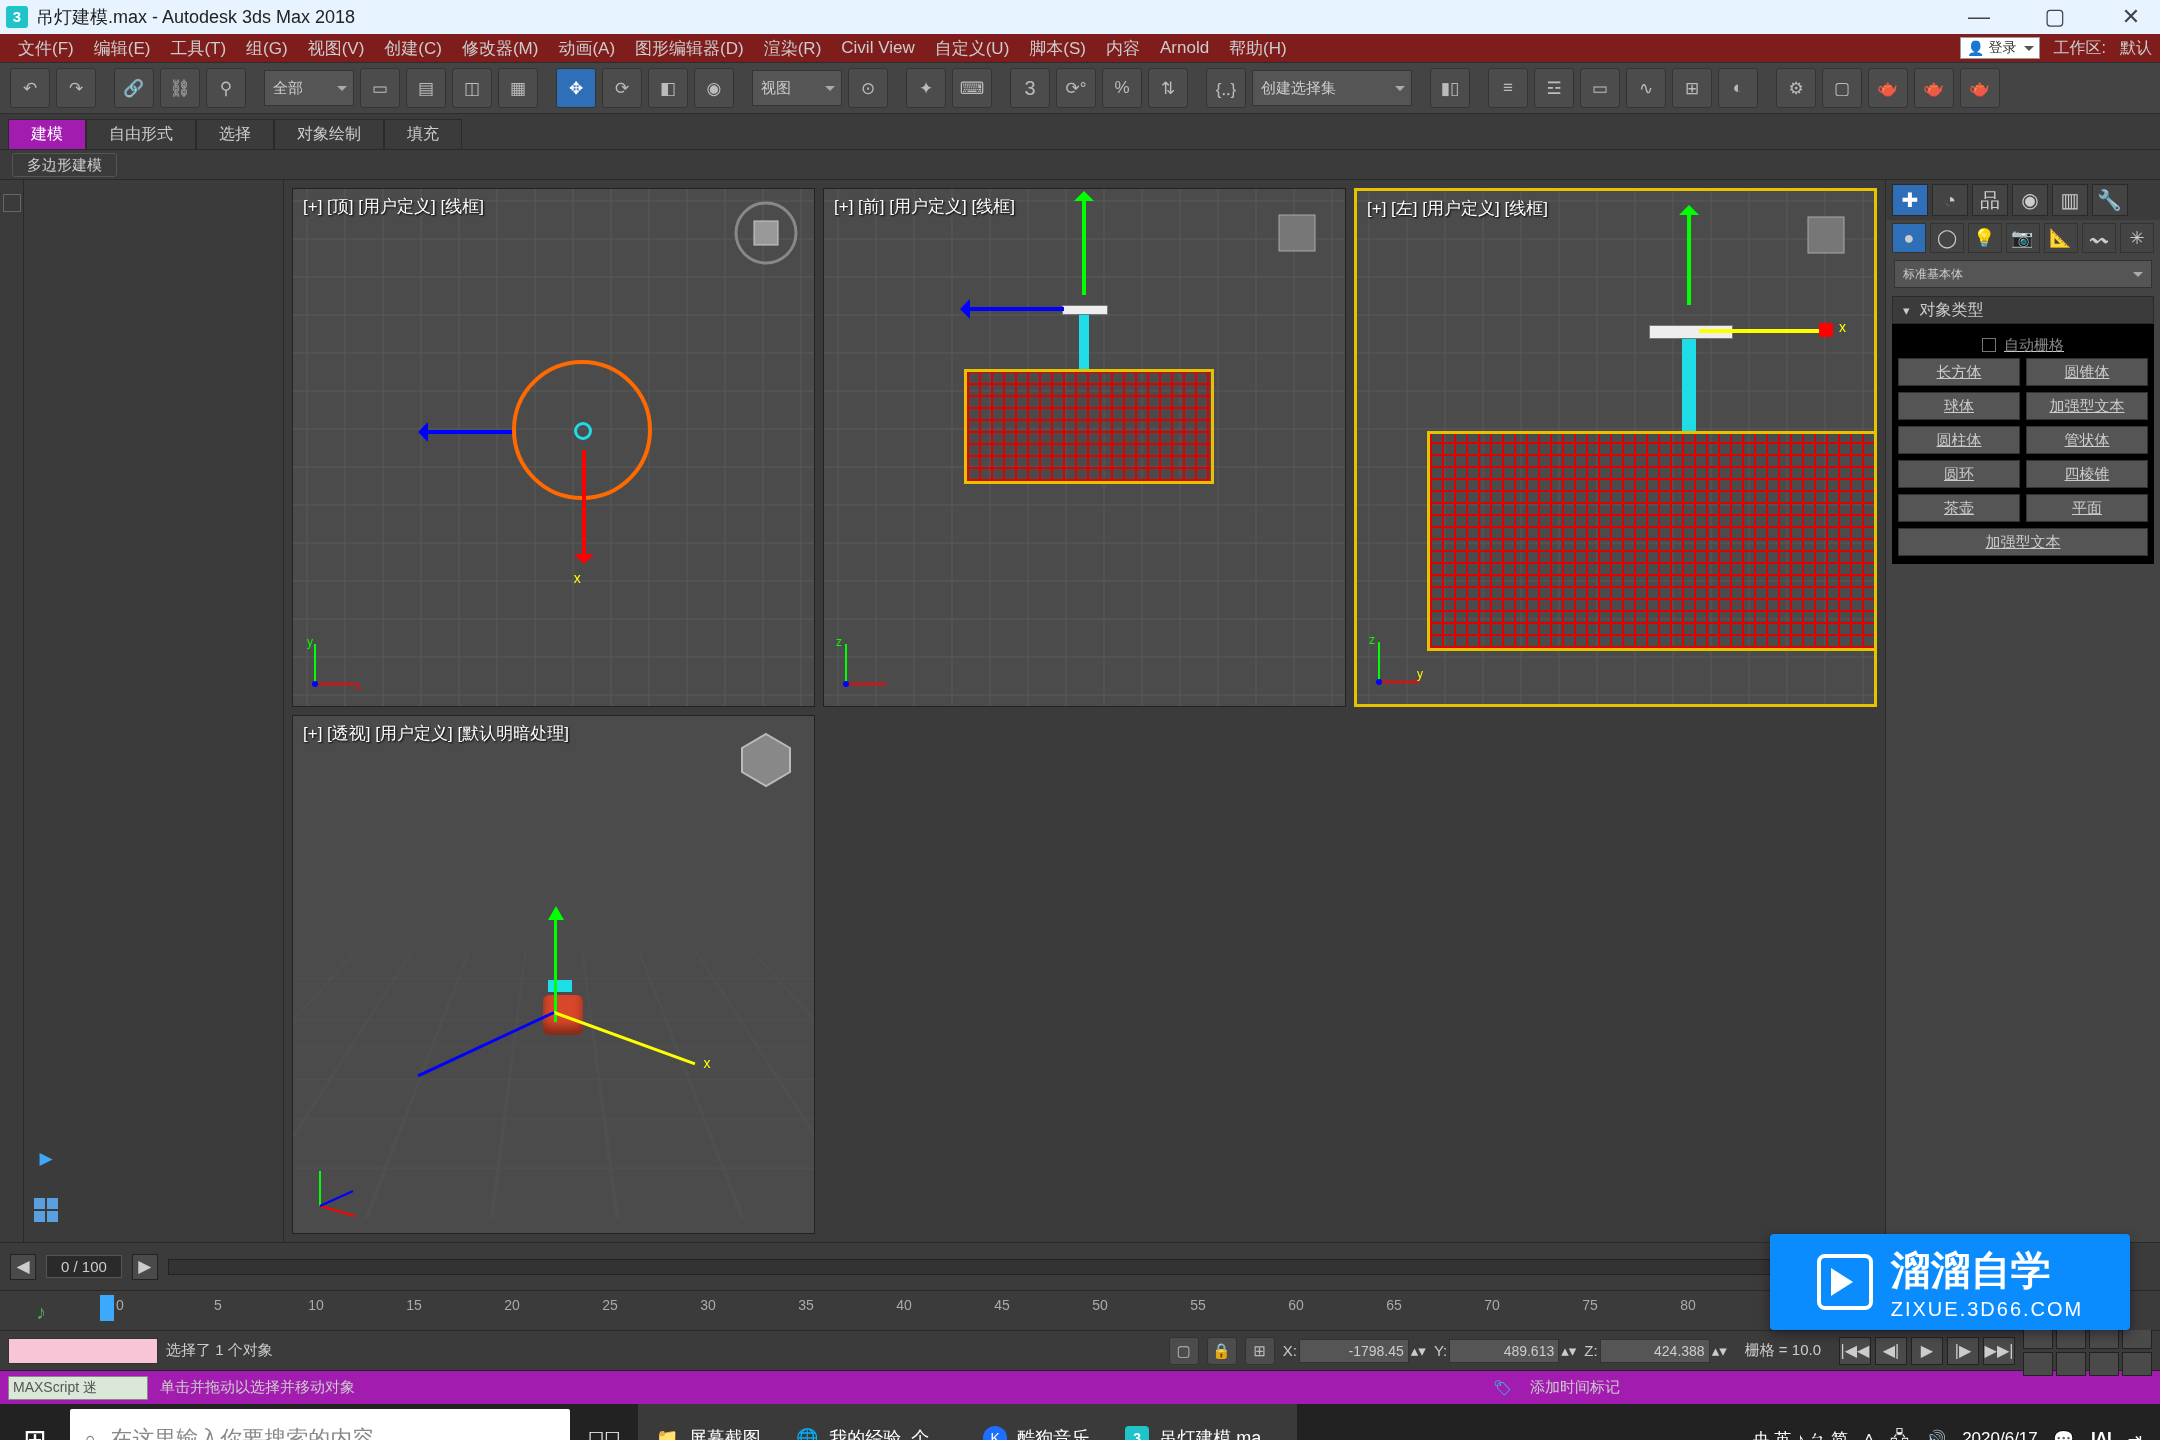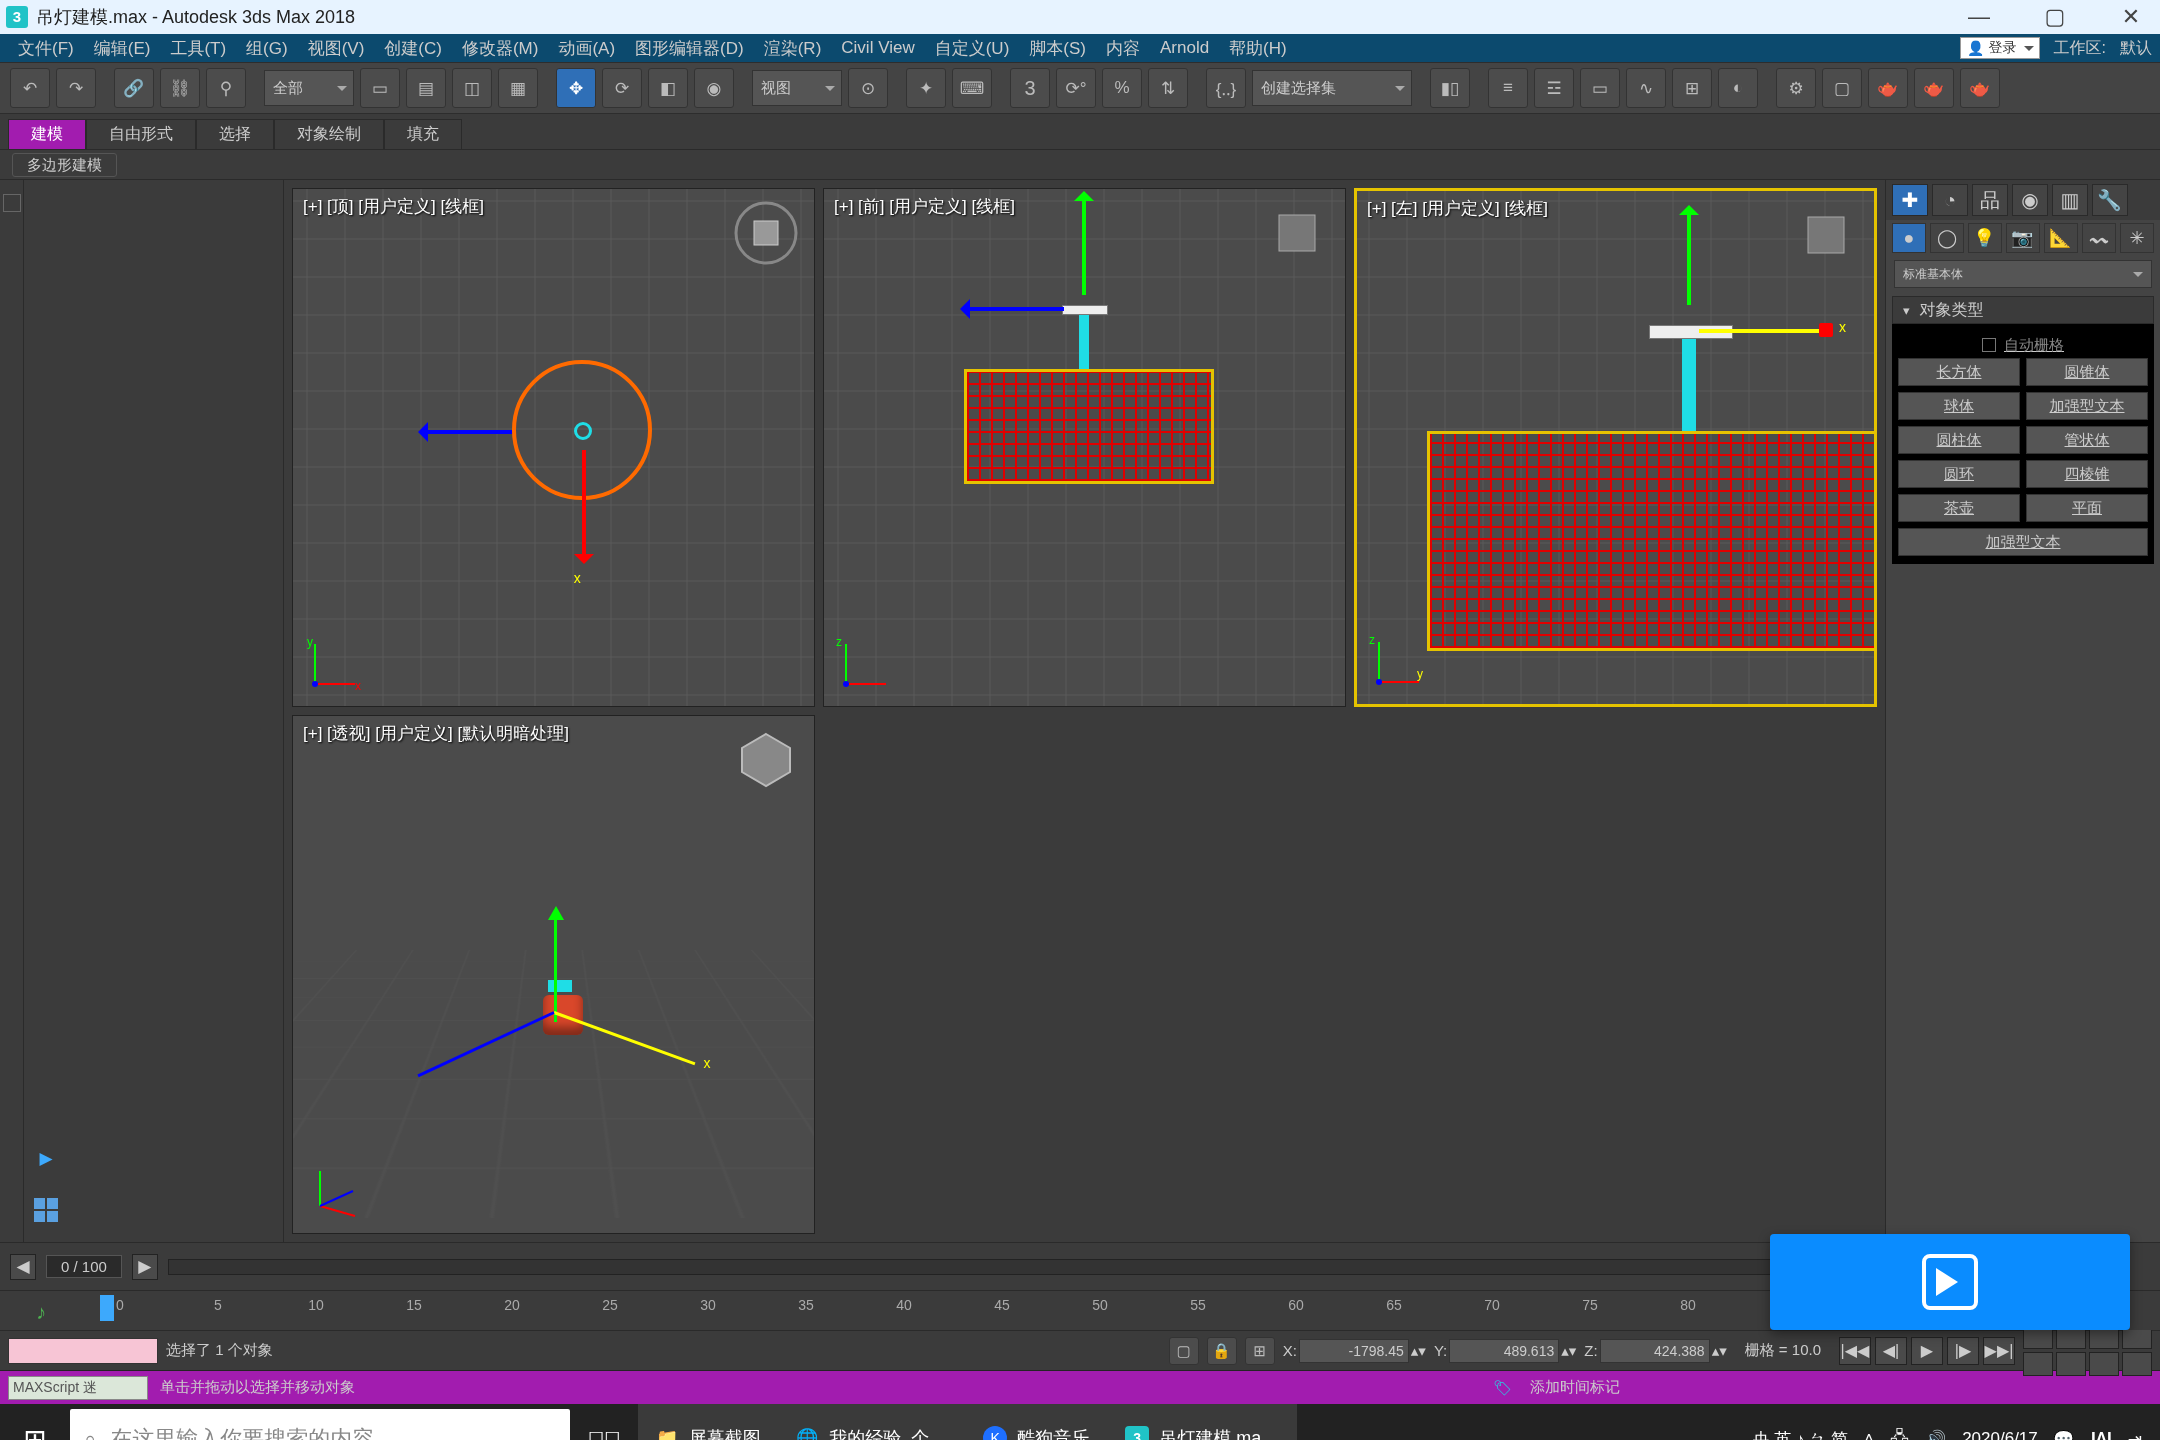--- a/index.html
+++ b/index.html
@@ -3,21 +3,21 @@
 <meta charset="utf-8">
 <style>
 * { margin: 0; padding: 0; box-sizing: border-box; font-family: "Microsoft YaHei", Arial, sans-serif; }
 html, body { width: 2160px; height: 1440px; overflow: hidden; background: #3a3a3a; color: #ccc; font-size: 17px; }
 
 .titlebar { height: 34px; background: #e7f3ff; display: flex; align-items: center; padding: 0 6px; font-size: 18px; color: #222; }
 .titlebar .icon3 { width: 22px; height: 22px; background: #20c3c7; color: #fff; font-weight: bold; text-align: center; line-height: 22px; border-radius: 3px; margin-right: 8px; font-size: 15px; }
 .titlebar .win-btns { margin-left: auto; display: flex; gap: 30px; color: #444; font-size: 22px; }
 .titlebar .win-btns span { width: 46px; text-align: center; cursor: pointer; }
 
-.menubar { height: 28px; background: #0c4a6e; display: flex; align-items: center; padding: 0 8px; font-size: 17px; position: relative; }
+.menubar { height: 28px; background: #7f1d1d; display: flex; align-items: center; padding: 0 8px; font-size: 17px; position: relative; }
 .menubar .mi { padding: 2px 10px; cursor: pointer; }
 .menubar .right { margin-left: auto; display: flex; align-items: center; gap: 14px; font-size: 16px; }
 .menubar .loginbox { background: #fff; color: #333; height: 22px; padding: 0 22px 0 6px; border: 1px solid #999; position: relative; font-size: 14px; display:flex; align-items:center; }
 .menubar .loginbox::after { content:""; position:absolute; right:5px; top:8px; border:5px solid transparent; border-top-color:#555; }
 
 .toolbar { height: 52px; background: #444; border-top: 1px solid #2d2d2d; border-bottom: 1px solid #2d2d2d; display:flex; align-items:center; padding:0 10px; gap:6px; }
 .tb-btn { width:40px; height:40px; background:#4c4c4c; border:1px solid #333; border-radius:3px; display:flex; align-items:center; justify-content:center; color:#bbb; cursor:pointer; }
 .tb-sep { width:6px; }
 .tb-dd { height:36px; min-width:90px; background:#555; border:1px solid #333; display:flex; align-items:center; padding:0 22px 0 8px; font-size:15px; position:relative; }
 .tb-dd::after{content:"";position:absolute;right:6px;top:15px;border:5px solid transparent;border-top-color:#aaa;}
@@ -467,20 +467,24 @@
   <div class="msi">MAXScript 迷</div>
   <span>单击并拖动以选择并移动对象</span>
   <div style="flex:1"></div>
   <span style="color:#1fdde6;margin-right:6px;">🏷</span>
   <span>添加时间标记</span>
   <div style="width:520px;"></div>
 </div>
 
 <div class="watermark">
   <div class="pic"></div>
+  <div>
+    <div>溜溜自学</div>
+    <div class="url">ZIXUE.3D66.COM</div>
+  </div>
 </div>
 
 <div class="taskbar">
   <div class="win">⊞</div>
   <div class="search">
     <span>⌕</span>
     <span>在这里输入你要搜索的内容</span>
   </div>
   <div class="task">☐☐</div>
   <div class="task active">

